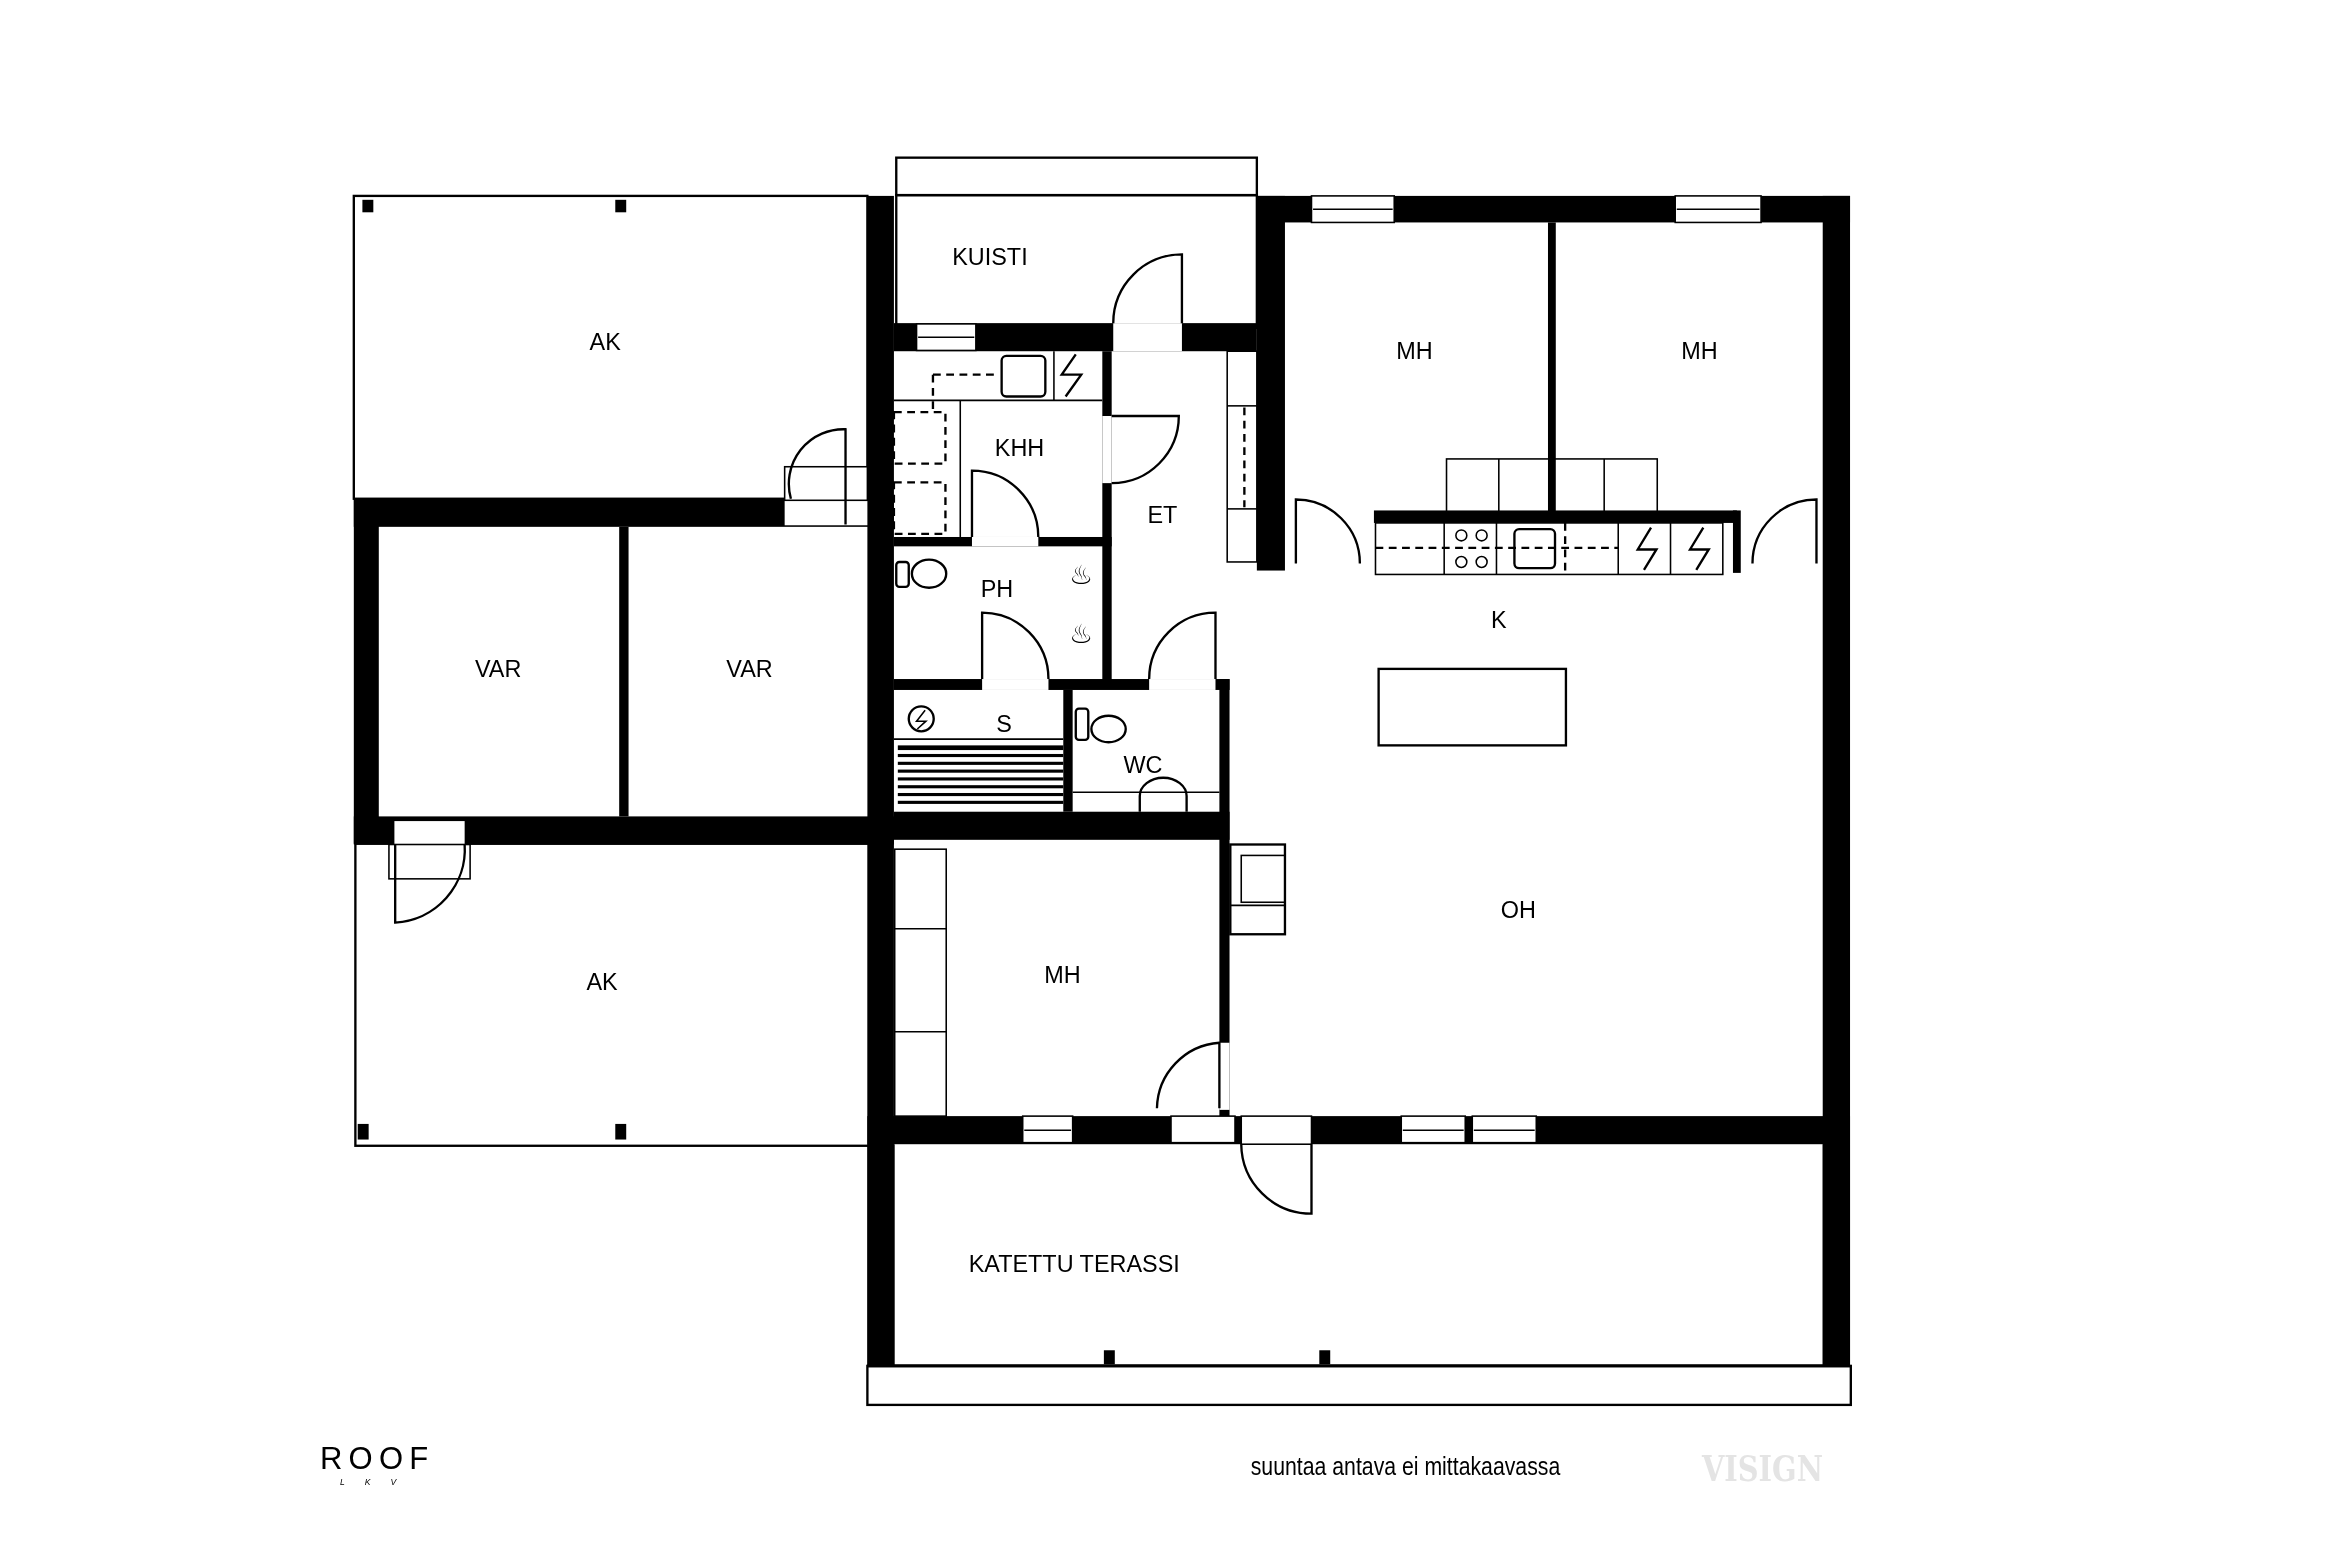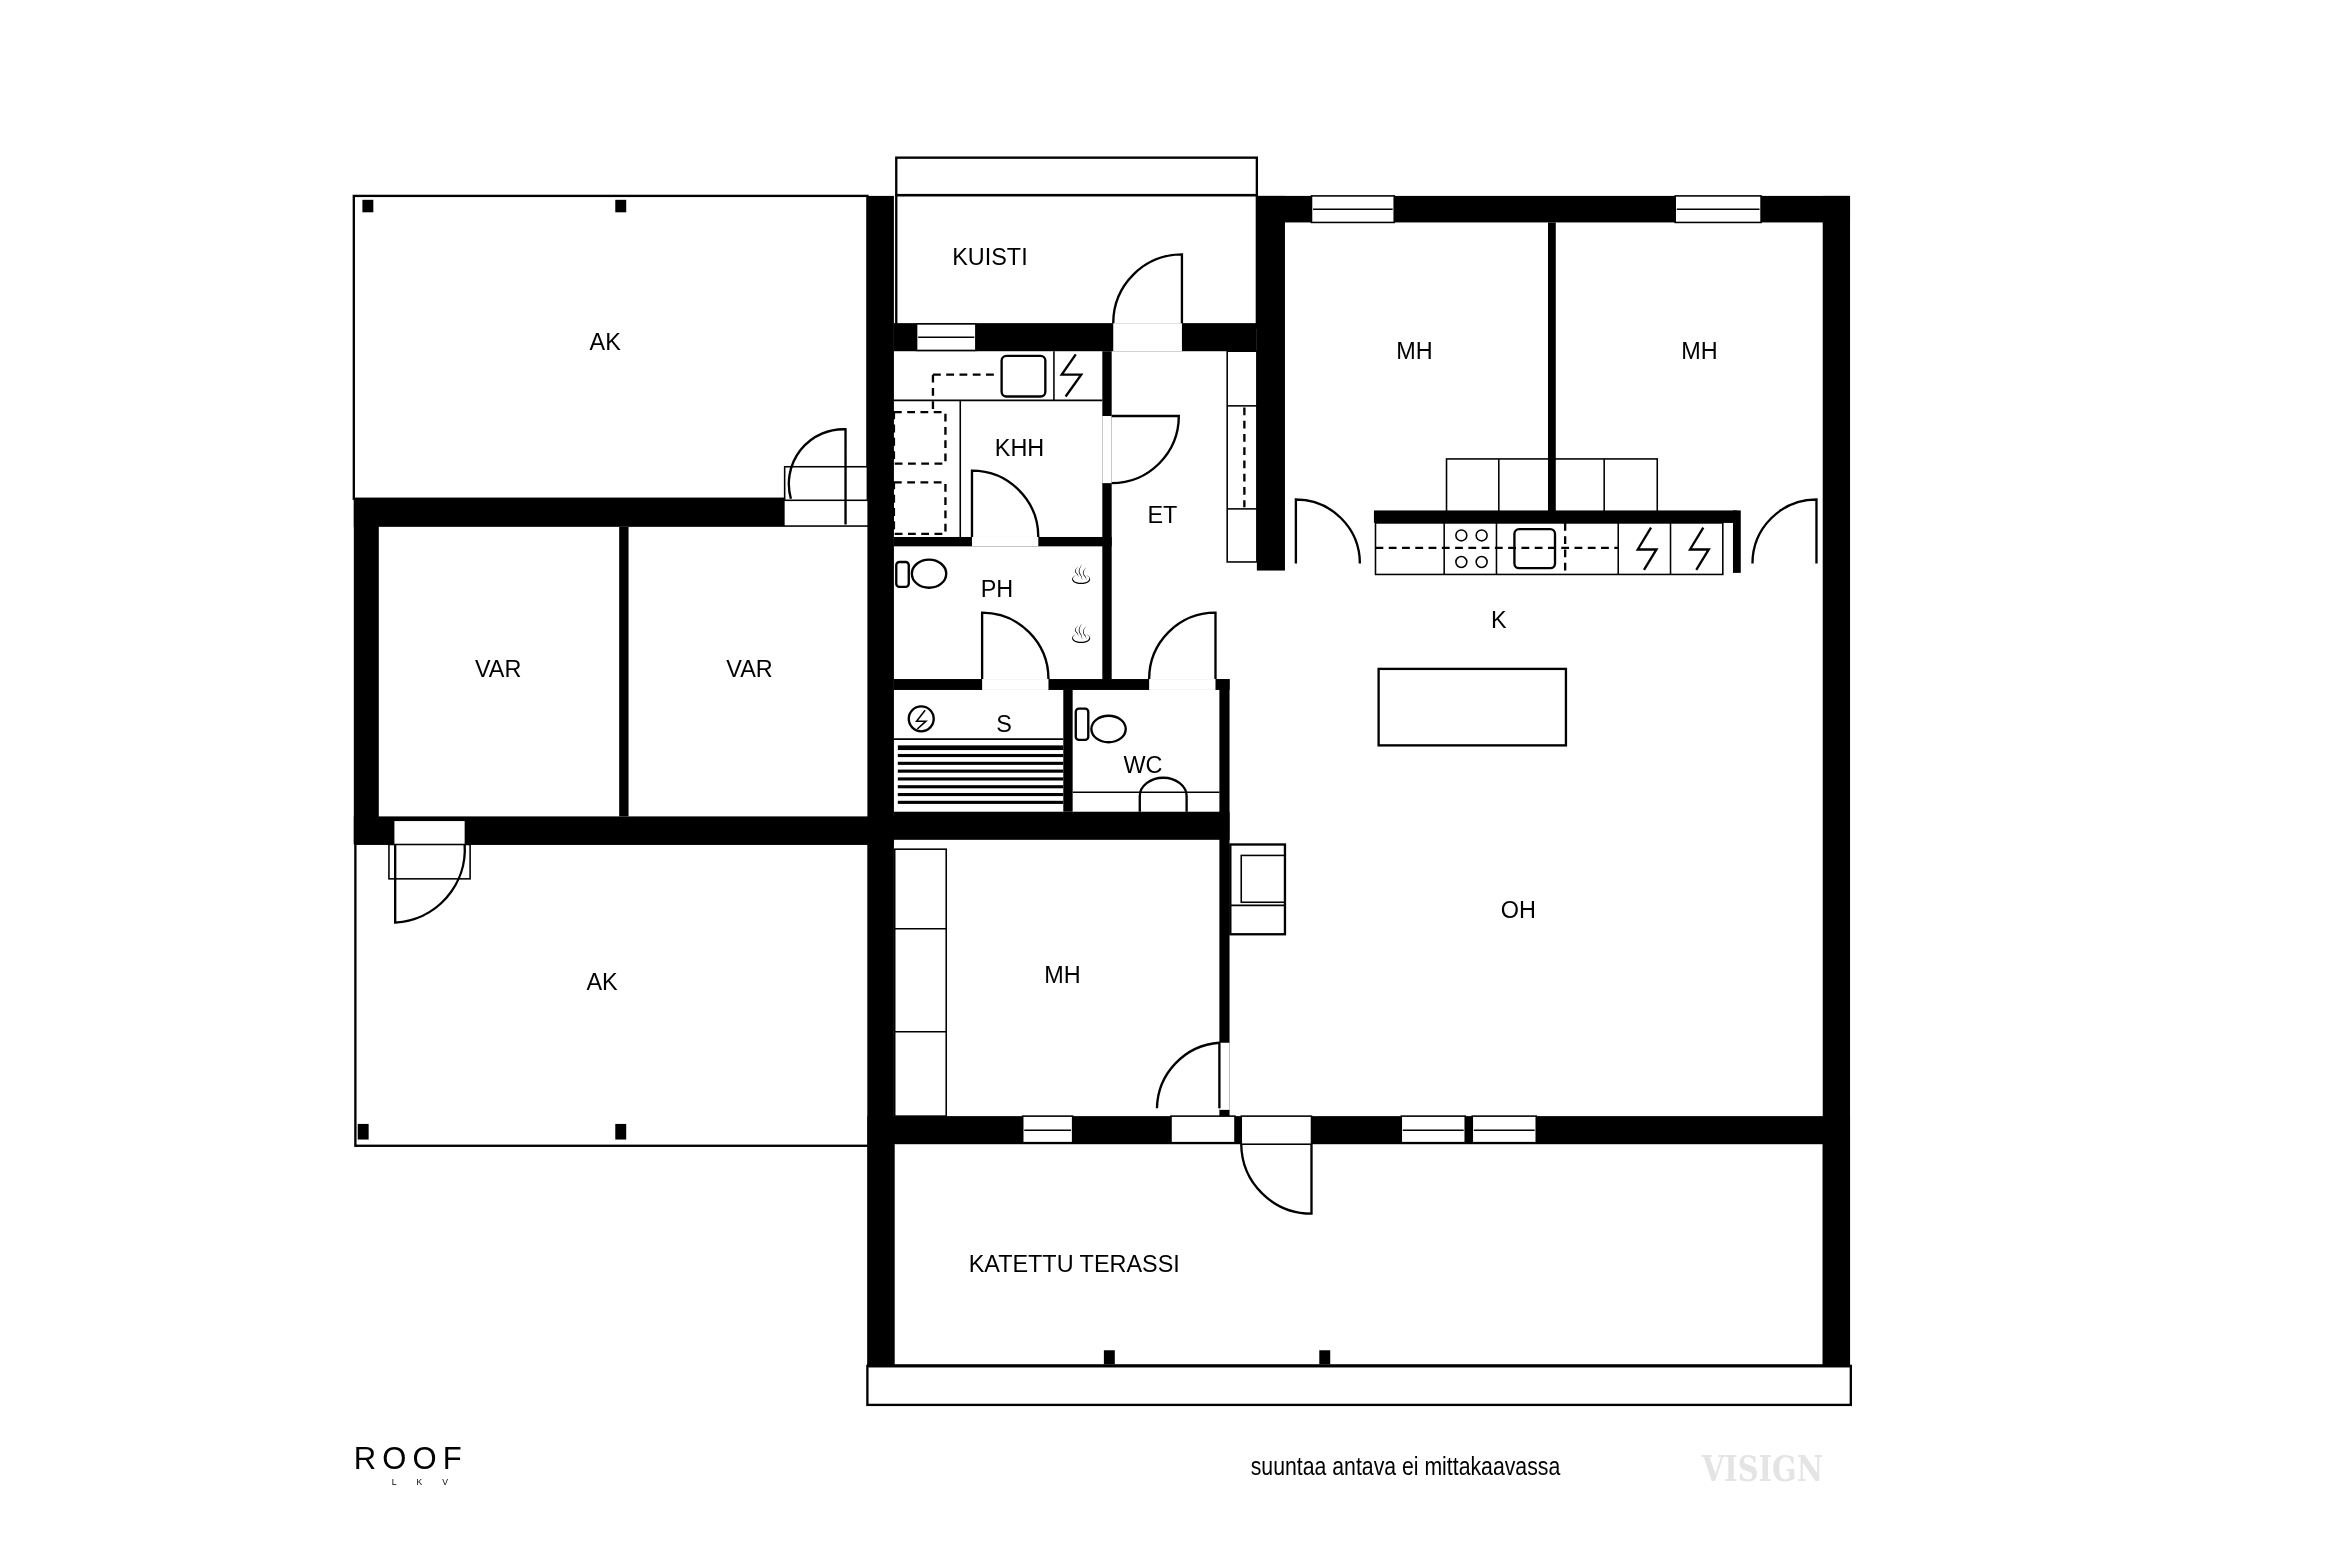--- a/index.html
+++ b/index.html
@@ -6,23 +6,23 @@
   body{width:2342px;height:1561px;position:relative;overflow:hidden;font-family:"Liberation Sans",sans-serif;}
   svg{position:absolute;left:0;top:0;}
   .room-label{font-family:"Liberation Sans",sans-serif;font-size:30px;fill:#000;text-anchor:middle;}
   .wall{fill:#000;}
   .thin{fill:none;stroke:#000;stroke-width:3;}
   .thin2{fill:none;stroke:#000;stroke-width:2;}
   .dash{fill:none;stroke:#000;stroke-width:3;stroke-dasharray:10 7;}
   .win{fill:#fff;stroke:#000;stroke-width:2;}
   .gap{fill:#fff;}
   .footer{position:absolute;font-family:"Liberation Sans",sans-serif;}
-  #logo{left:320px;top:1443px;width:148px;text-align:right;}
+  #logo{left:320px;top:1443px;width:148px;text-align:left;}
   #logo .main{font-size:31px;letter-spacing:6.2px;color:#000;line-height:31px;}
-  #logo .sub{font-size:8.6px;letter-spacing:20px;color:#000;margin-top:3.1px;padding-left:20px;}
+  #logo .sub{font-size:8.6px;letter-spacing:20px;color:#000;margin-top:3.1px;padding-left:20px;font-style:italic;}
   #note{left:1015px;top:1452px;width:781px;text-align:center;font-size:25px;color:#000;transform:scaleX(0.85);}
   #visign{left:1702px;top:1447px;font-family:"DejaVu Serif",serif;font-size:36px;color:#e4e4e4;font-weight:bold;transform:scaleX(0.8);transform-origin:left;}
 </style>
 </head>
 <body>
 
 <svg width="2342" height="1561" viewBox="0 0 3000 2000">
 
   <rect x="453" y="251" width="658" height="388" class="thin"></rect>
   <rect x="464" y="256" width="14" height="16" class="wall"></rect>

